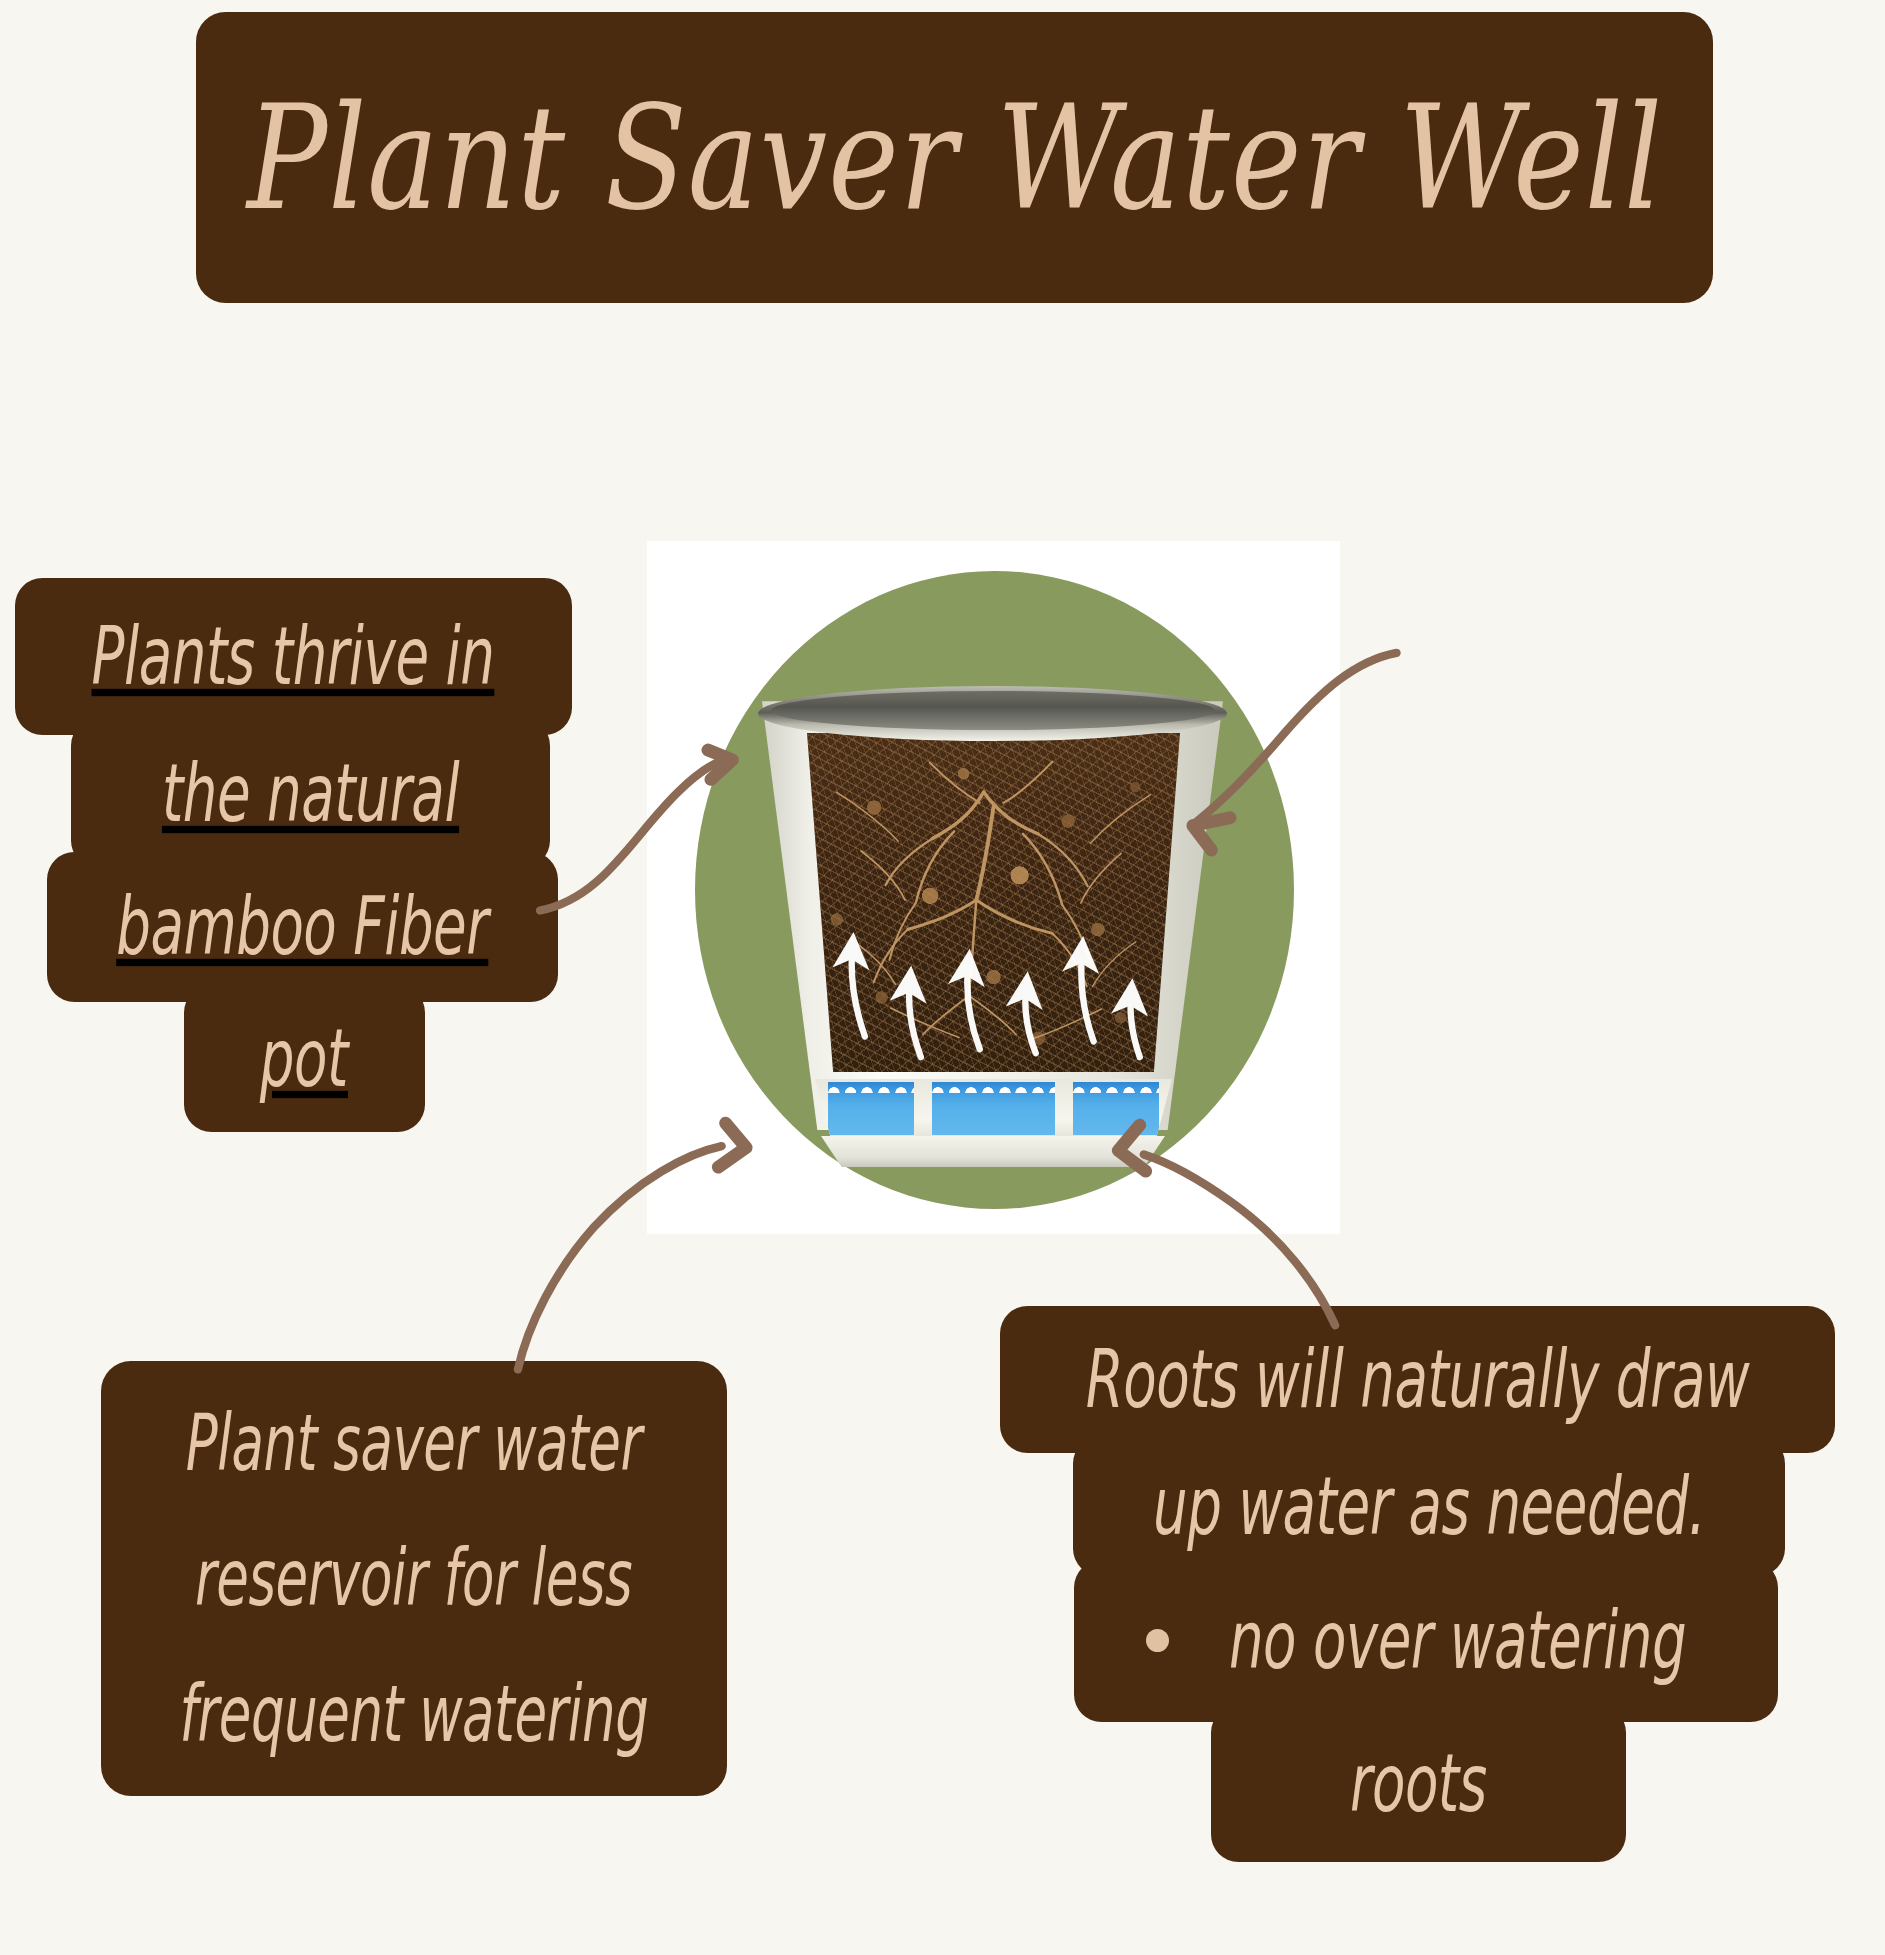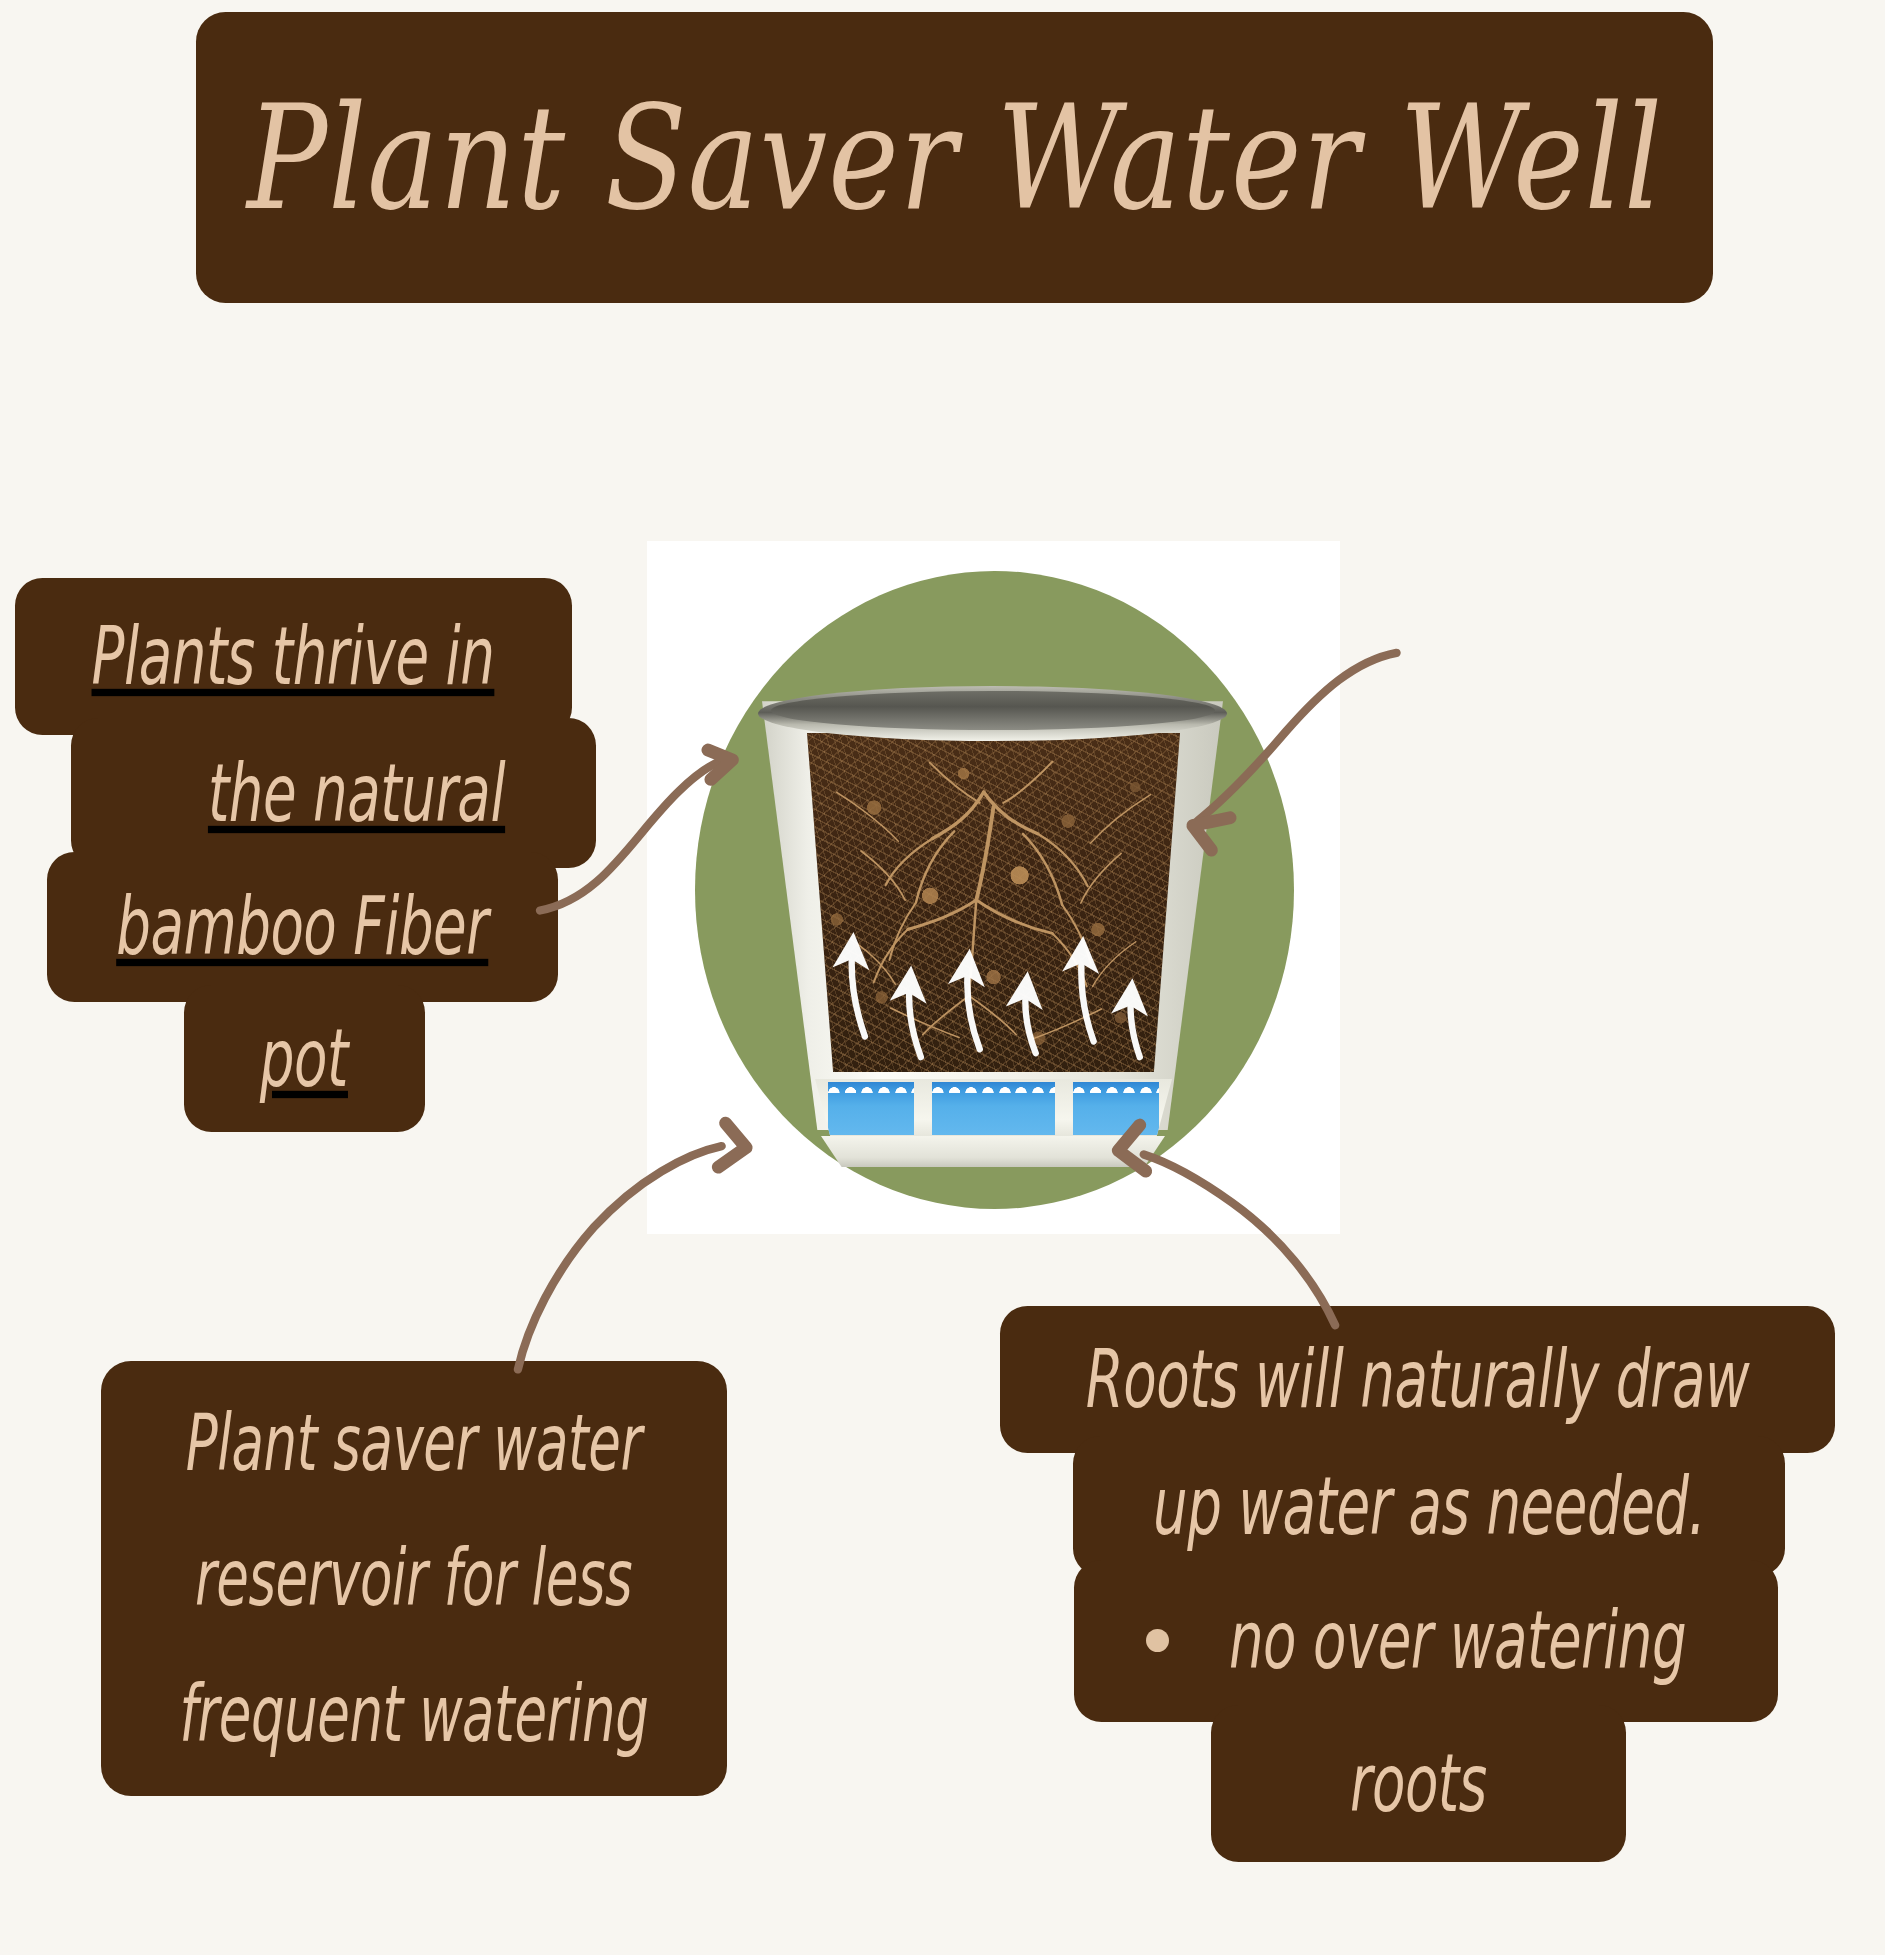--- a/index.html
+++ b/index.html
@@ -49,21 +49,21 @@
     background:#4A2B10;
     display:flex;align-items:center;justify-content:center;
     margin-bottom:-16.7px;
   }
   .step:last-child{margin-bottom:0;}
 
   
   #callout-left{left:14.7px;top:578px;width:579px;}
   #callout-left .step{border-radius:27.5px;text-decoration:underline;}
   #callout-left .s0{width:557px;height:157px;margin-left:0;}
-  #callout-left .s1{width:479px;height:150px;margin-left:56px;padding-left:46px;}
+  #callout-left .s1{width:479px;height:150px;margin-left:56px;}
   #callout-left .s2{width:511px;height:150px;margin-left:32px;}
   #callout-left .s3{width:241px;height:147px;margin-left:169px;}
   #callout-left .callout-line{font-size:66px;}
 
   
   #callout-right{left:1402px;top:330px;width:471px;}
   #callout-right .step{border-radius:27.5px;}
   #callout-right .r0{width:422px;height:142px;margin-left:30px;}
   #callout-right .r1{width:393px;height:133px;margin-left:49px;}
   #callout-right .r2{width:471px;height:137px;margin-left:0px;}

